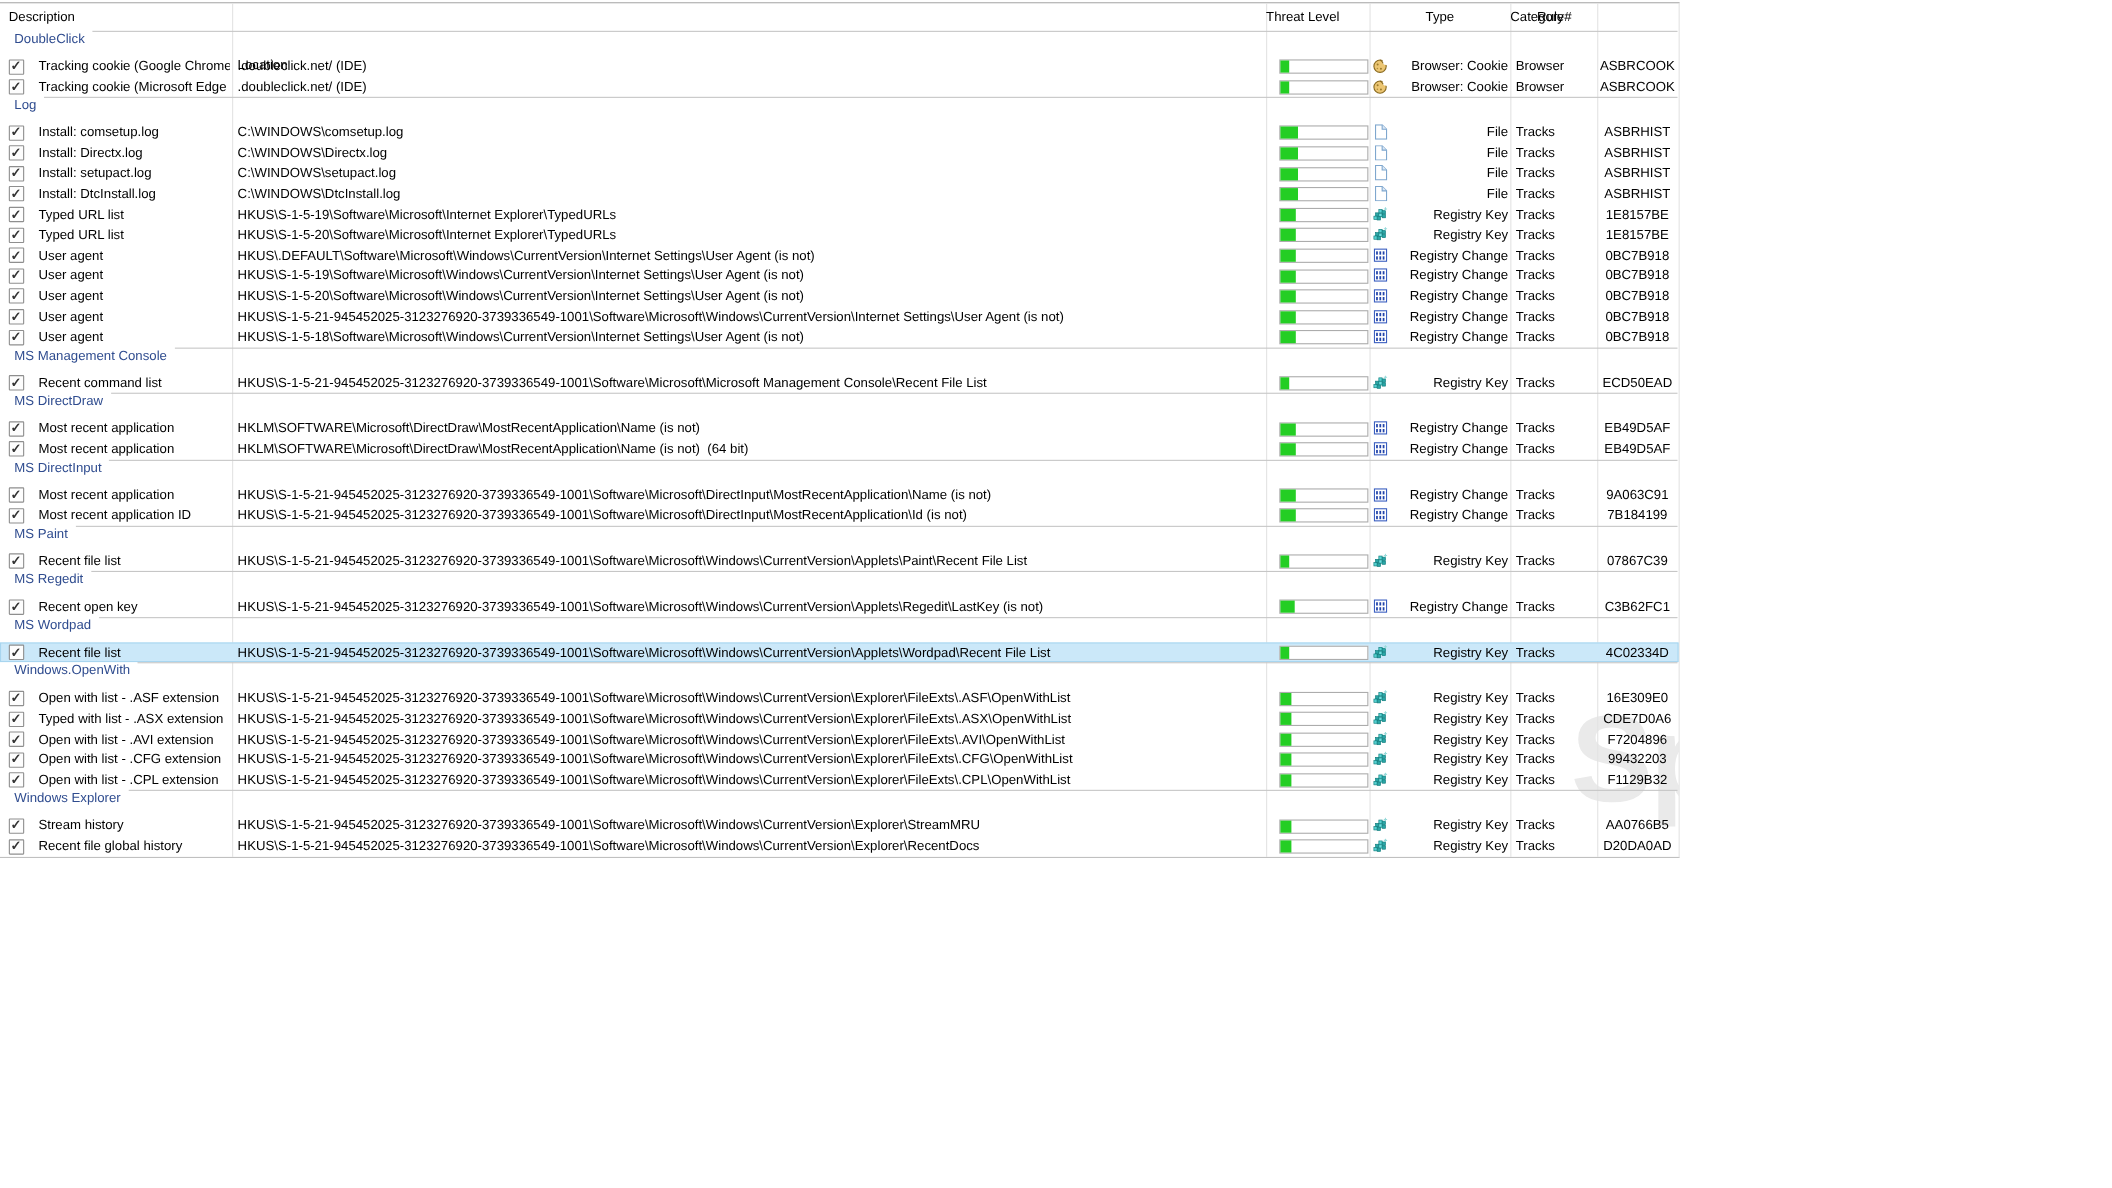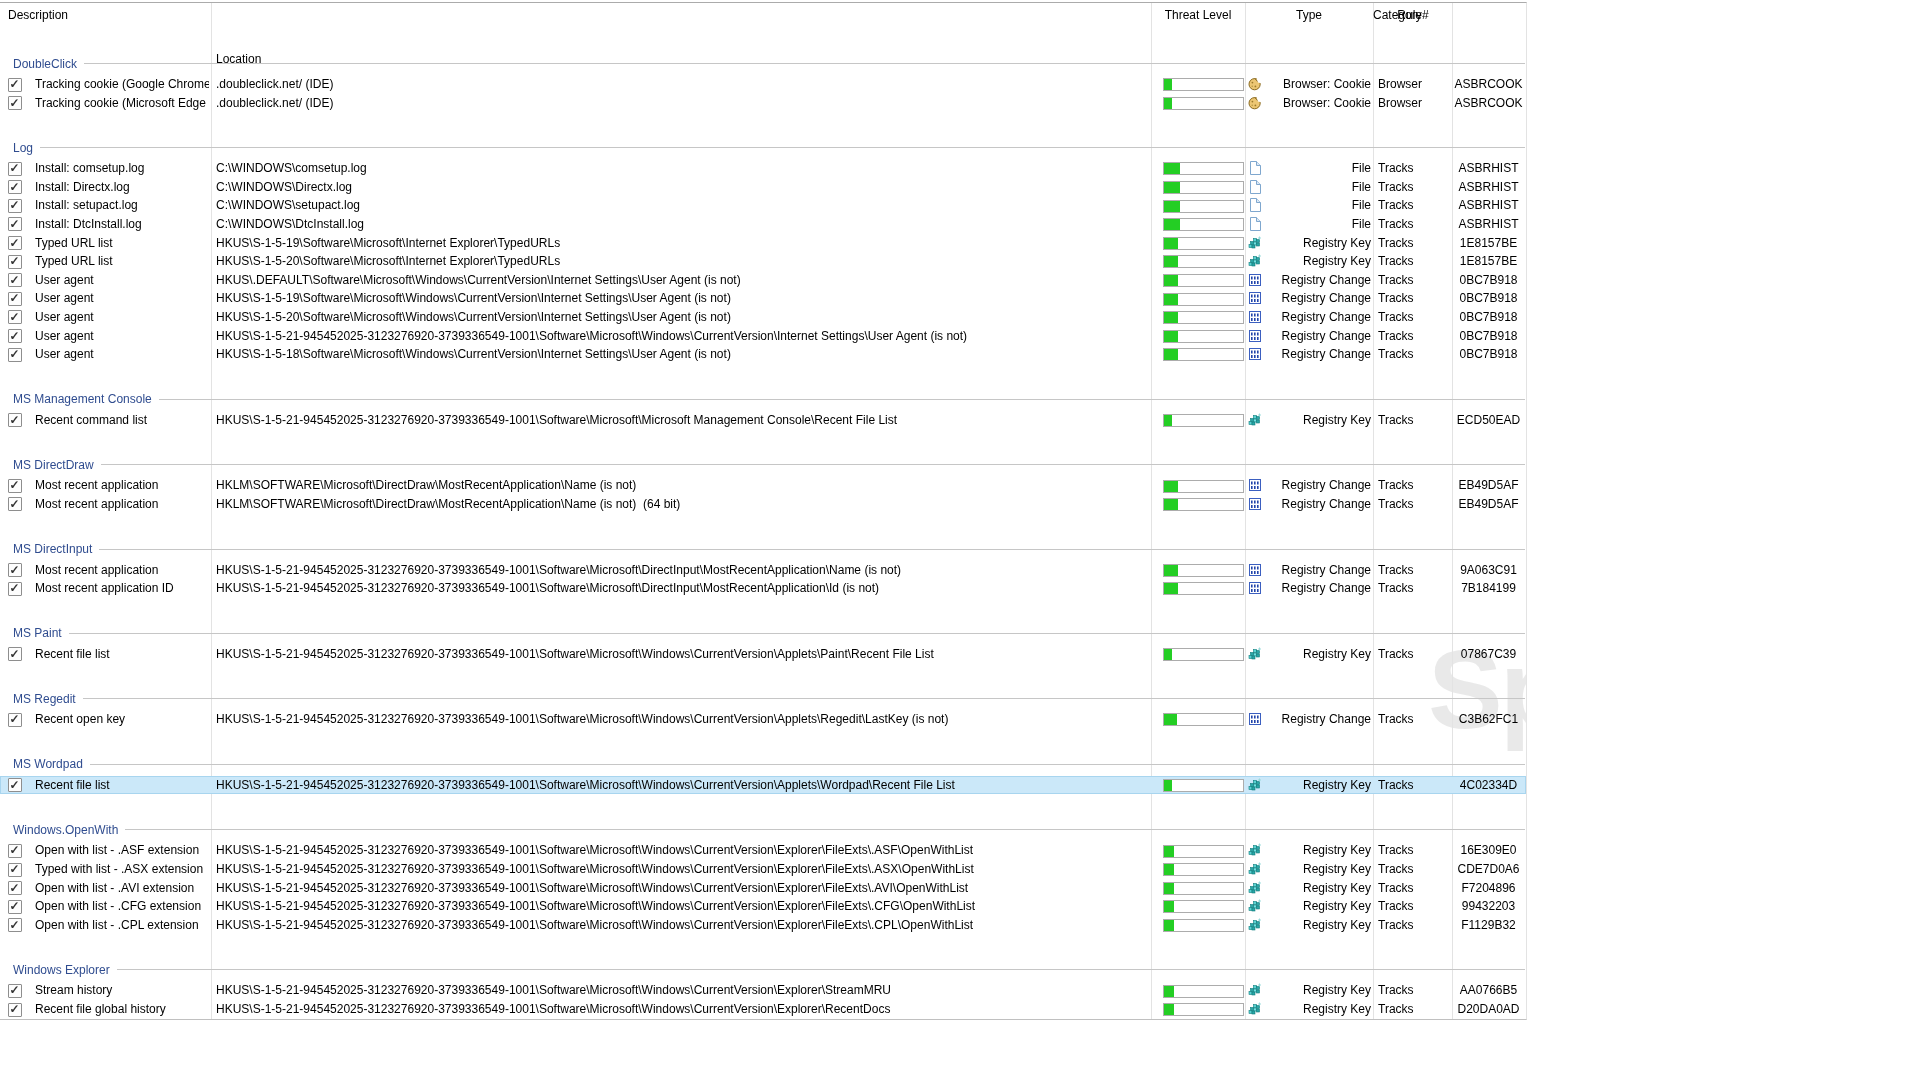--- a/index.html
+++ b/index.html
@@ -14,25 +14,25 @@
     border-top:1px solid #ababab;
     border-bottom:1px solid #c0c0c0;
     border-right:1px solid #e3e3e3;
     background:transparent;
   }
   .vline{position:absolute;top:0;bottom:0;width:1px;background:#e3e3e3;}
   .header{position:relative;height:25px;z-index:1;}
   .hcell{position:absolute;top:0;height:25px;line-height:25px;cursor:default;}
   .hc-desc{left:8px;text-align:center;}
   .hc-loc{left:216px;margin-top:44px;}
-  .hc-threat{left:1151px;width:94px;text-align:center;}
+  .hc-threat{left:1151px;width:94px;}
   .hc-type{left:1245px;width:128px;text-align:center;}
   .hc-cat{left:1373px;width:79px;text-align:left;}
   .hc-rule{left:1376px;width:74px;text-align:center;}
-  .section-title{display:flex;align-items:center;height:23px;position:relative;z-index:1;margin-top:24px;}
+  .section-title{display:flex;height:23px;position:relative;z-index:1;}
   .section-title .txt{margin-left:13px;color:#2f4c8f;white-space:nowrap;}
   .section-title .line{flex:1;height:1px;background:#c6c6c6;margin-left:7px;margin-right:1px;}
   .row{position:relative;height:18.6px;line-height:18.6px;z-index:1;}
   .row.selected{background:#cbe8f9;box-shadow:inset 0 0 0 1px #a8d5ef;}
   .cb{
     position:absolute;left:8px;top:2.5px;width:12px;height:12px;
     background:#fdfdfd;border:1px solid #8e8e8e;border-radius:1px;
   }
   .cb:after{
     content:"\2713";position:absolute;left:0.5px;top:-3.5px;

